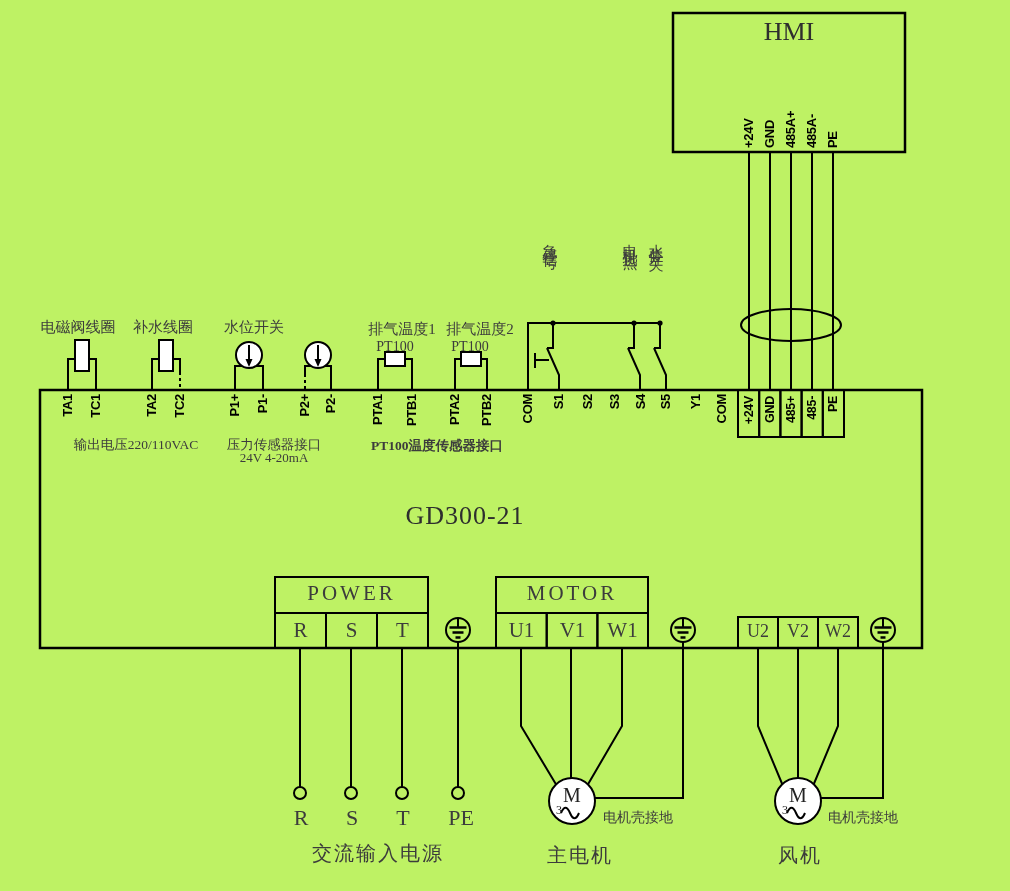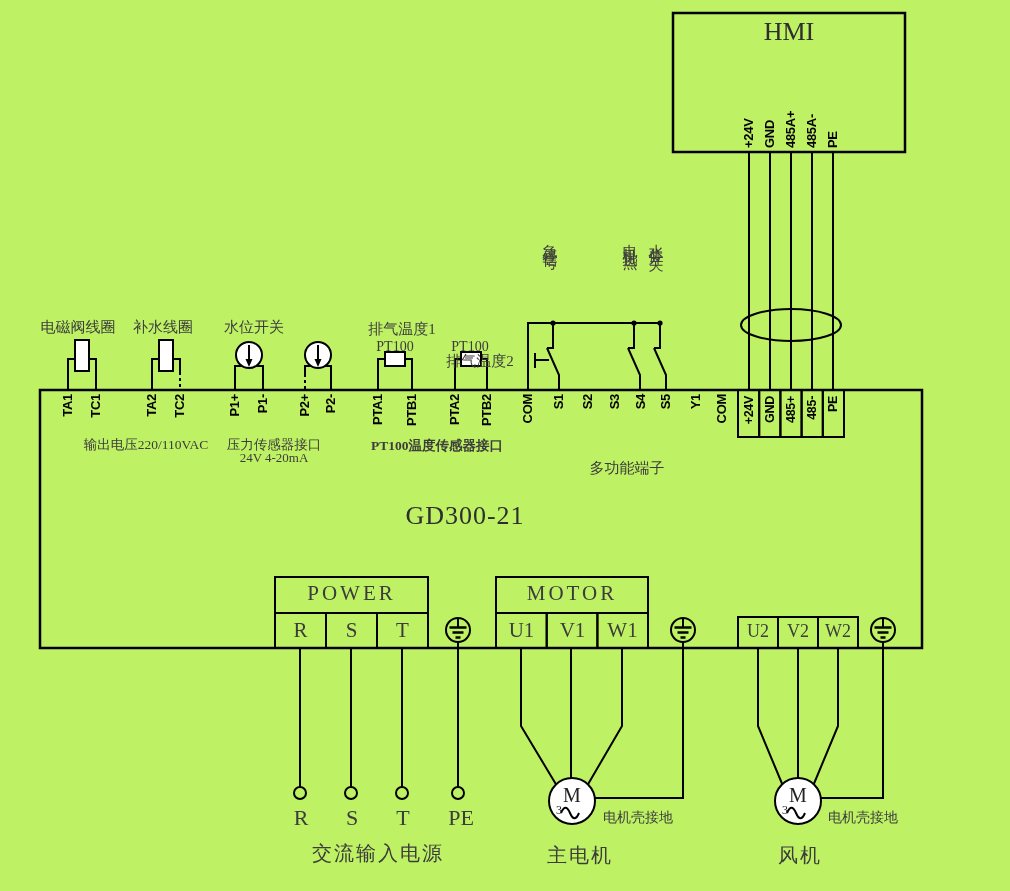--- a/index.html
+++ b/index.html
@@ -218,33 +218,32 @@
   <div class="term" style="left:608px;top:394px;">S3</div>
   <div class="term" style="left:634px;top:394px;">S4</div>
   <div class="term" style="left:659px;top:394px;">S5</div>
   <div class="term" style="left:689px;top:394px;">Y1</div>
   <div class="term" style="left:715px;top:394px;">COM</div>
 
   <div class="lbl c" style="left:8px;top:318px;width:140px;font-size:15px;">电磁阀线圈</div>
   <div class="lbl c" style="left:93px;top:318px;width:140px;font-size:15px;">补水线圈</div>
   <div class="lbl c" style="left:184px;top:318px;width:140px;font-size:15px;">水位开关</div>
   <div class="lbl c" style="left:332px;top:320px;width:140px;font-size:15px;">排气温度1</div>
-  <div class="lbl c" style="left:410px;top:320px;width:140px;font-size:15px;margin-top:32px;">排气温度2</div>
+  <div class="lbl c" style="left:410px;top:320px;width:140px;font-size:15px;">排气温度2</div>
   <div class="lbl c" style="left:345px;top:339px;width:100px;font-size:14px;">PT100</div>
   <div class="lbl c" style="left:420px;top:339px;width:100px;font-size:14px;">PT100</div>
 
   <div class="vcjk" style="left:540px;top:232px;">急停信号</div>
   <div class="vcjk" style="left:620px;top:232px;">电机过热</div>
   <div class="vcjk" style="left:646px;top:232px;">水位开关</div>
 
-  <div class="lbl c" style="left:46px;top:436px;width:200px;font-size:13.5px;">输出电压220/110VAC</div>
+  <div class="lbl c" style="left:36px;top:436px;width:200px;font-size:13.5px;">输出电压220/110VAC</div>
   <div class="lbl c" style="left:174px;top:436px;width:200px;font-size:13.5px;">压力传感器接口</div>
   <div class="lbl c" style="left:174px;top:450px;width:200px;font-size:13px;">24V 4-20mA</div>
   <div class="lbl c" style="left:337px;top:437px;width:200px;font-size:13.5px;font-weight:bold;">PT100温度传感器接口</div>
-  <div class="lbl c" style="left:527px;top:459px;width:200px;font-size:15px;">多功能端子</div>
 
   <div class="lbl c" style="left:275px;top:581px;width:153px;font-size:21px;letter-spacing:3px;">POWER</div>
   <div class="lbl c" style="left:275px;top:618px;width:51px;font-size:21px;">R</div>
   <div class="lbl c" style="left:326px;top:618px;width:51px;font-size:21px;">S</div>
   <div class="lbl c" style="left:377px;top:618px;width:51px;font-size:21px;">T</div>
 
   <div class="lbl c" style="left:496px;top:581px;width:152px;font-size:21px;letter-spacing:3px;">MOTOR</div>
   <div class="lbl c" style="left:496px;top:618px;width:51px;font-size:21px;">U1</div>
   <div class="lbl c" style="left:547px;top:618px;width:51px;font-size:21px;">V1</div>
   <div class="lbl c" style="left:597px;top:618px;width:51px;font-size:21px;">W1</div>

